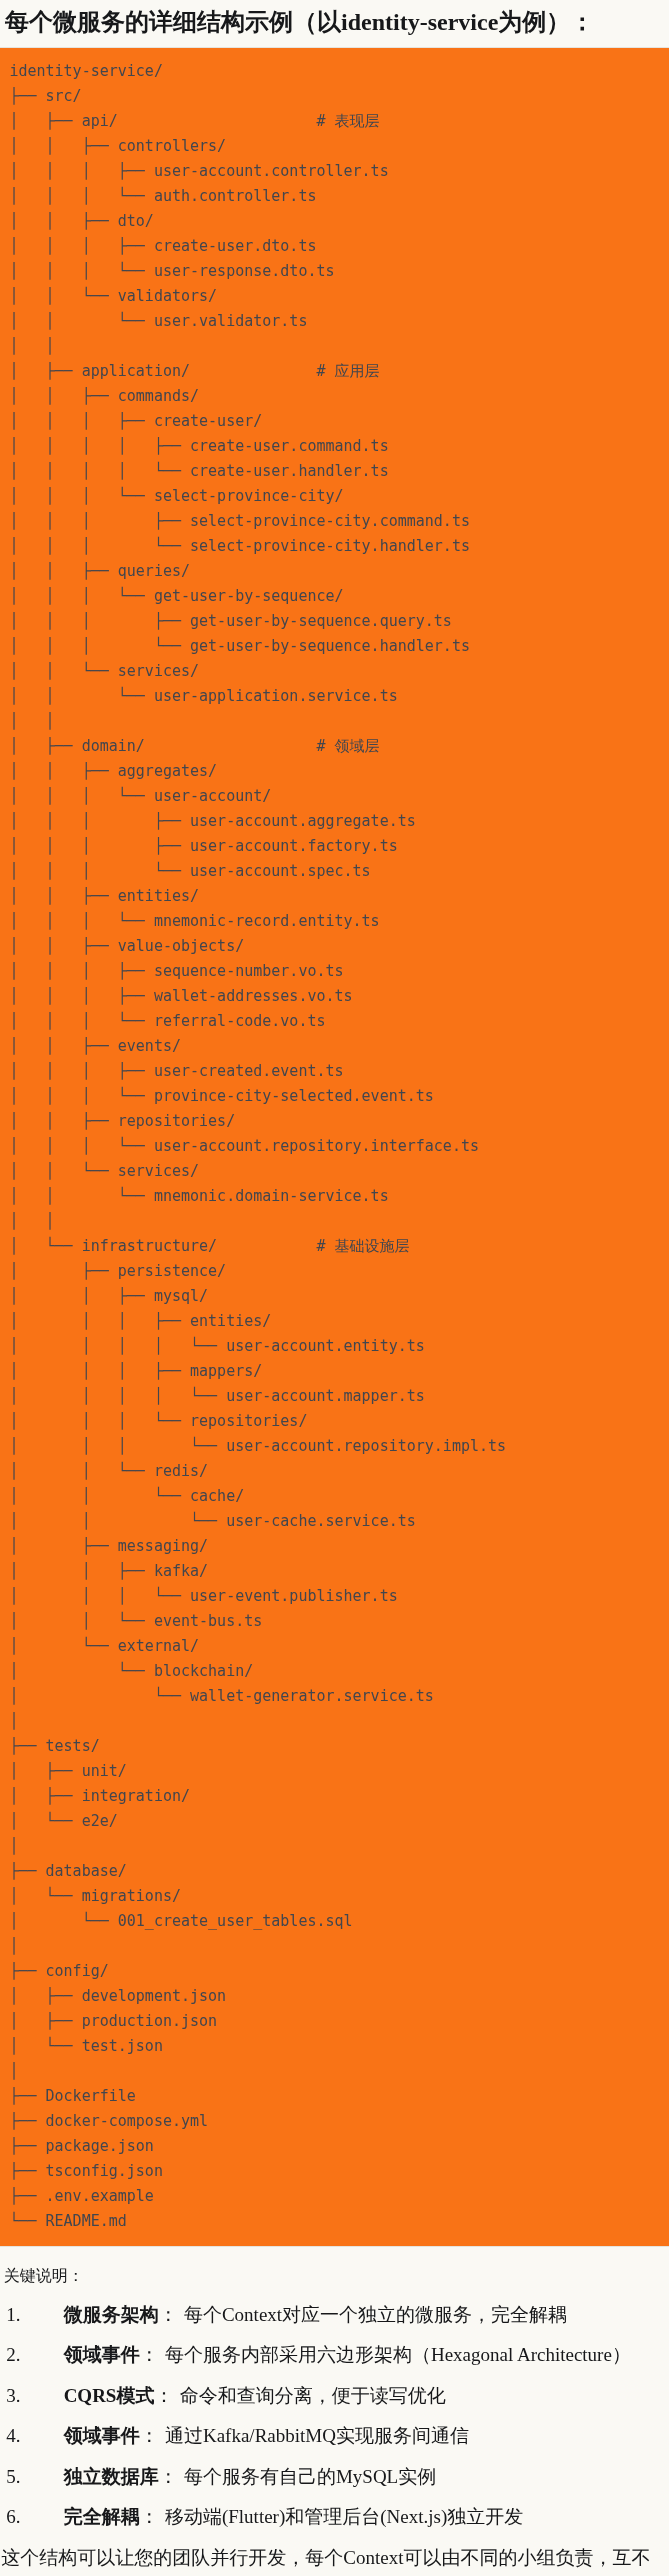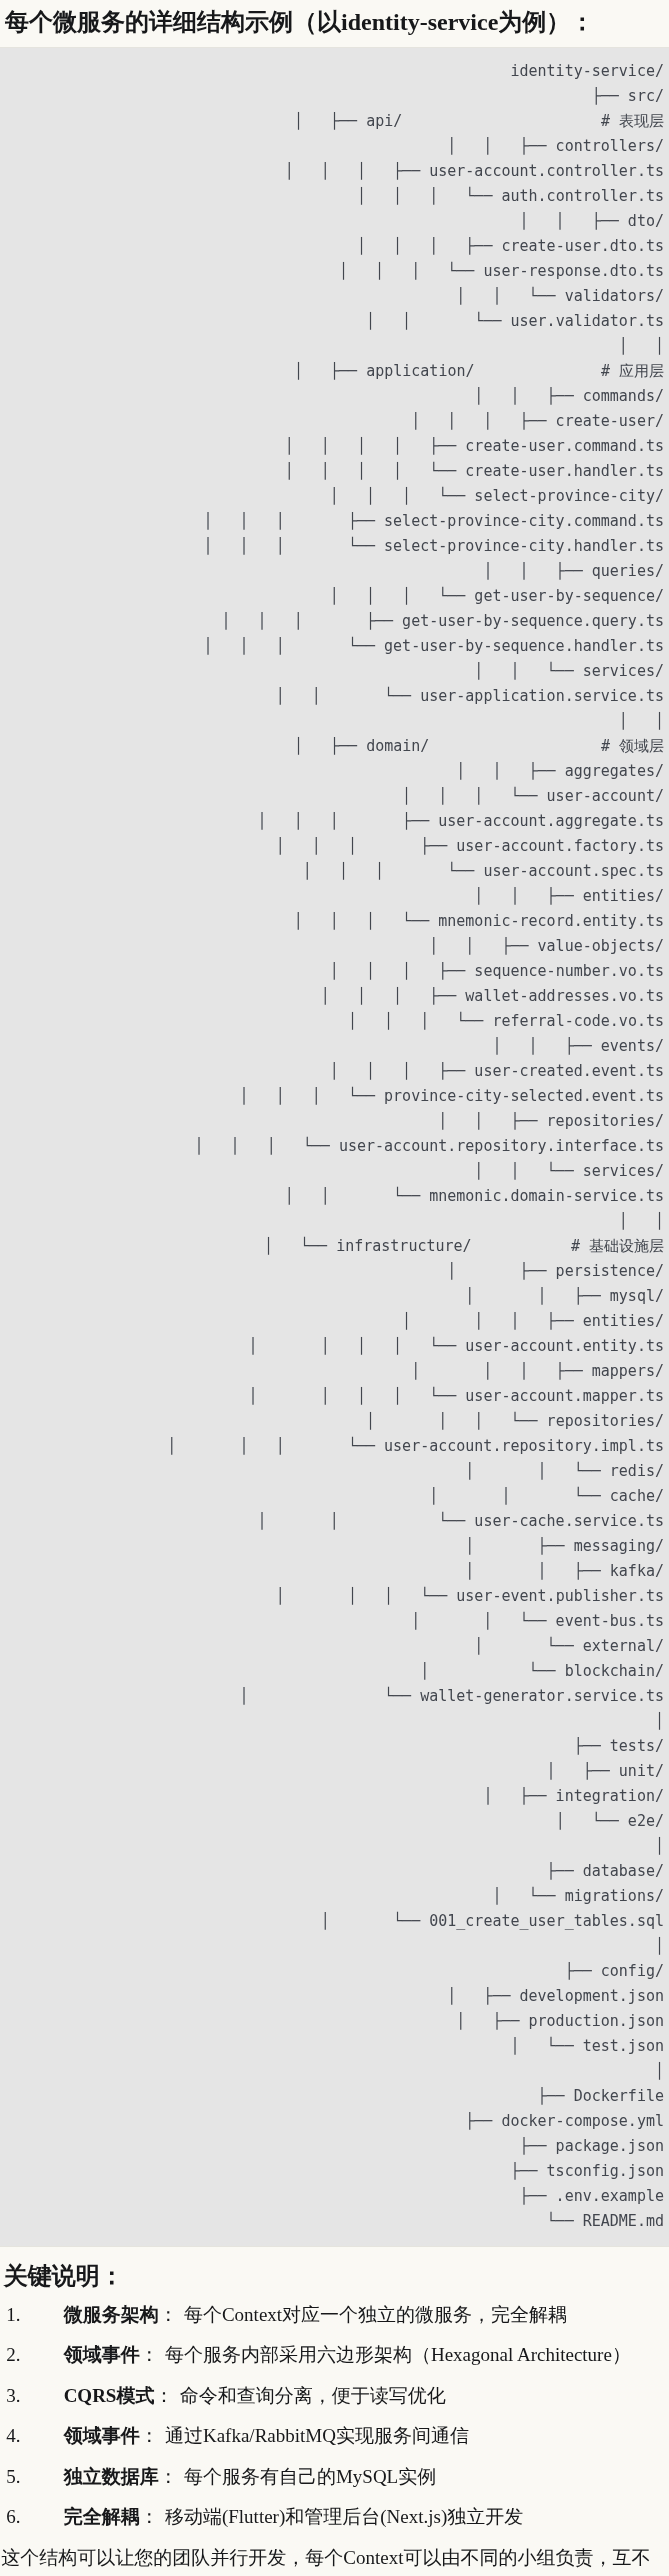--- a/index.html
+++ b/index.html
@@ -12,36 +12,35 @@
     font-family: "Liberation Serif", serif;
   }
   .page-title {
     font-size: 24px;
     font-weight: 700;
     line-height: 27px;
     padding: 8.8px 6.3px 0 5px;
   }
   .code-block {
     margin-top: 11.3px;
-    background: #e5e5e5;
+    background: #f97316;
     border-top: 0.6px solid #e5e4de;
     border-bottom: 0.6px solid #e5e4de;
-    text-align: right;
   }
   .code-block pre {
     font-family: "DejaVu Sans Mono", monospace;
     font-size: 15px;
     line-height: 25px;
     color: #42464e;
     white-space: pre;
     padding: 10.6px 5px 12px 9.4px;
   }
   .notes-heading {
-    font-size: 24px;
-    font-weight: 700;
+    font-size: 16px;
+    font-weight: 400;
     line-height: 28px;
     margin: 15.6px 5px 0 3.8px;
   }
   ol.notes-list {
     list-style: none;
     margin: 10.6px 0 0 6.3px;
   }
   ol.notes-list li {
     font-size: 19px;
     line-height: 28px;

